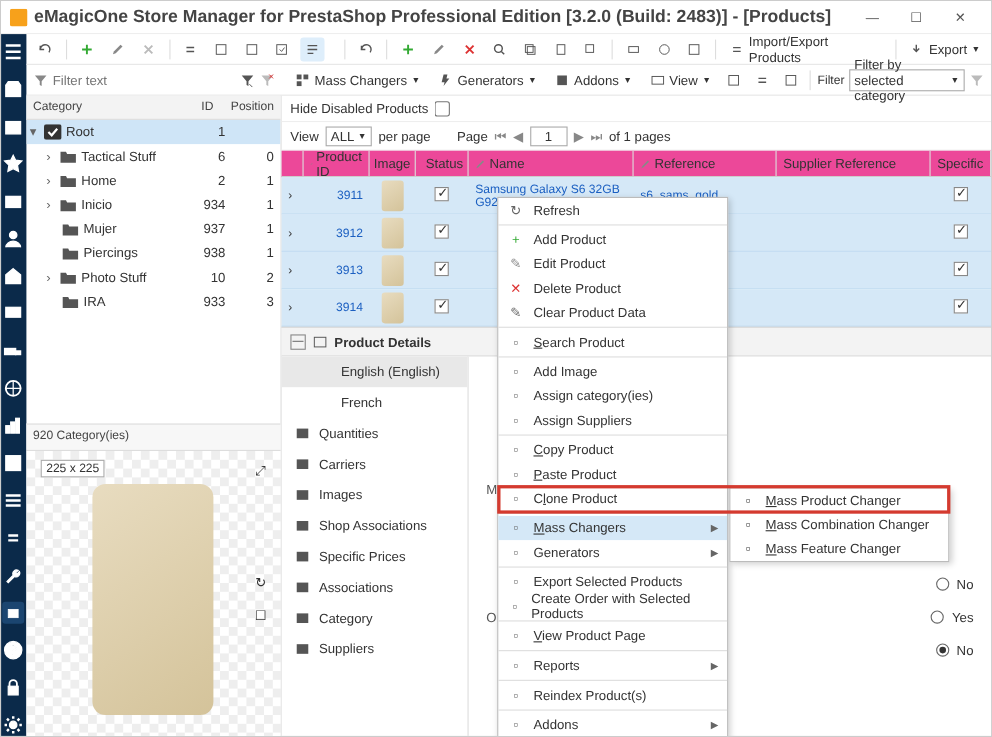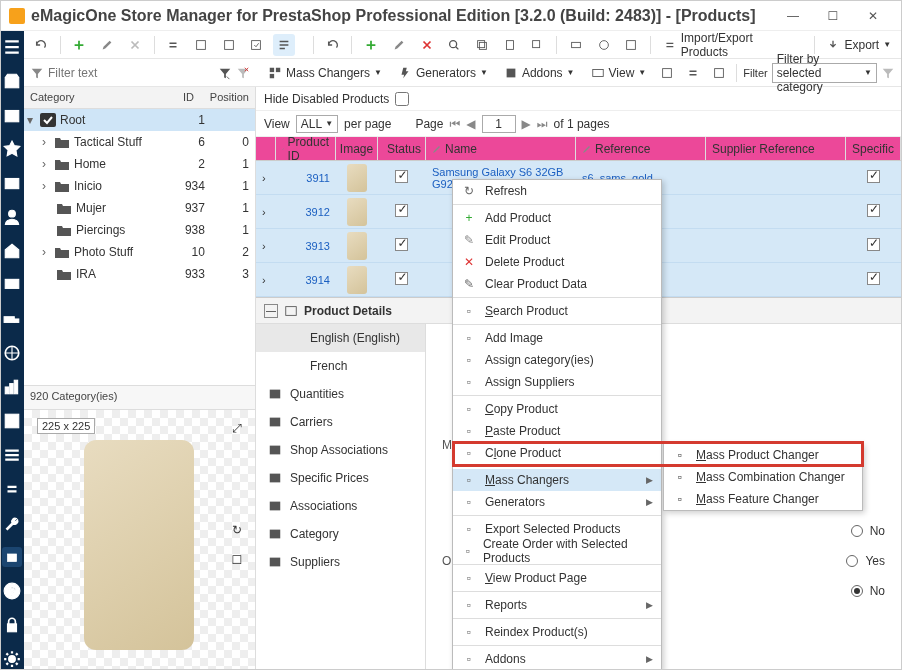--- a/index.html
+++ b/index.html
@@ -648,20 +648,26 @@
                 <div class="sitem">
                   <svg width="14" height="14" viewBox="0 0 16 16">
                     <rect x="2" y="3" width="12" height="10" fill="#555"></rect>
                   </svg>
                   <span>Carriers</span>
                 </div>
                 <div class="sitem">
                   <svg width="14" height="14" viewBox="0 0 16 16">
                     <rect x="2" y="3" width="12" height="10" fill="#555"></rect>
                   </svg>
+                  <span>Images</span>
+                </div>
+                <div class="sitem">
+                  <svg width="14" height="14" viewBox="0 0 16 16">
+                    <rect x="2" y="3" width="12" height="10" fill="#555"></rect>
+                  </svg>
                   <span>Shop Associations</span>
                 </div>
                 <div class="sitem">
                   <svg width="14" height="14" viewBox="0 0 16 16">
                     <rect x="2" y="3" width="12" height="10" fill="#555"></rect>
                   </svg>
                   <span>Specific Prices</span>
                 </div>
                 <div class="sitem">
                   <svg width="14" height="14" viewBox="0 0 16 16">

